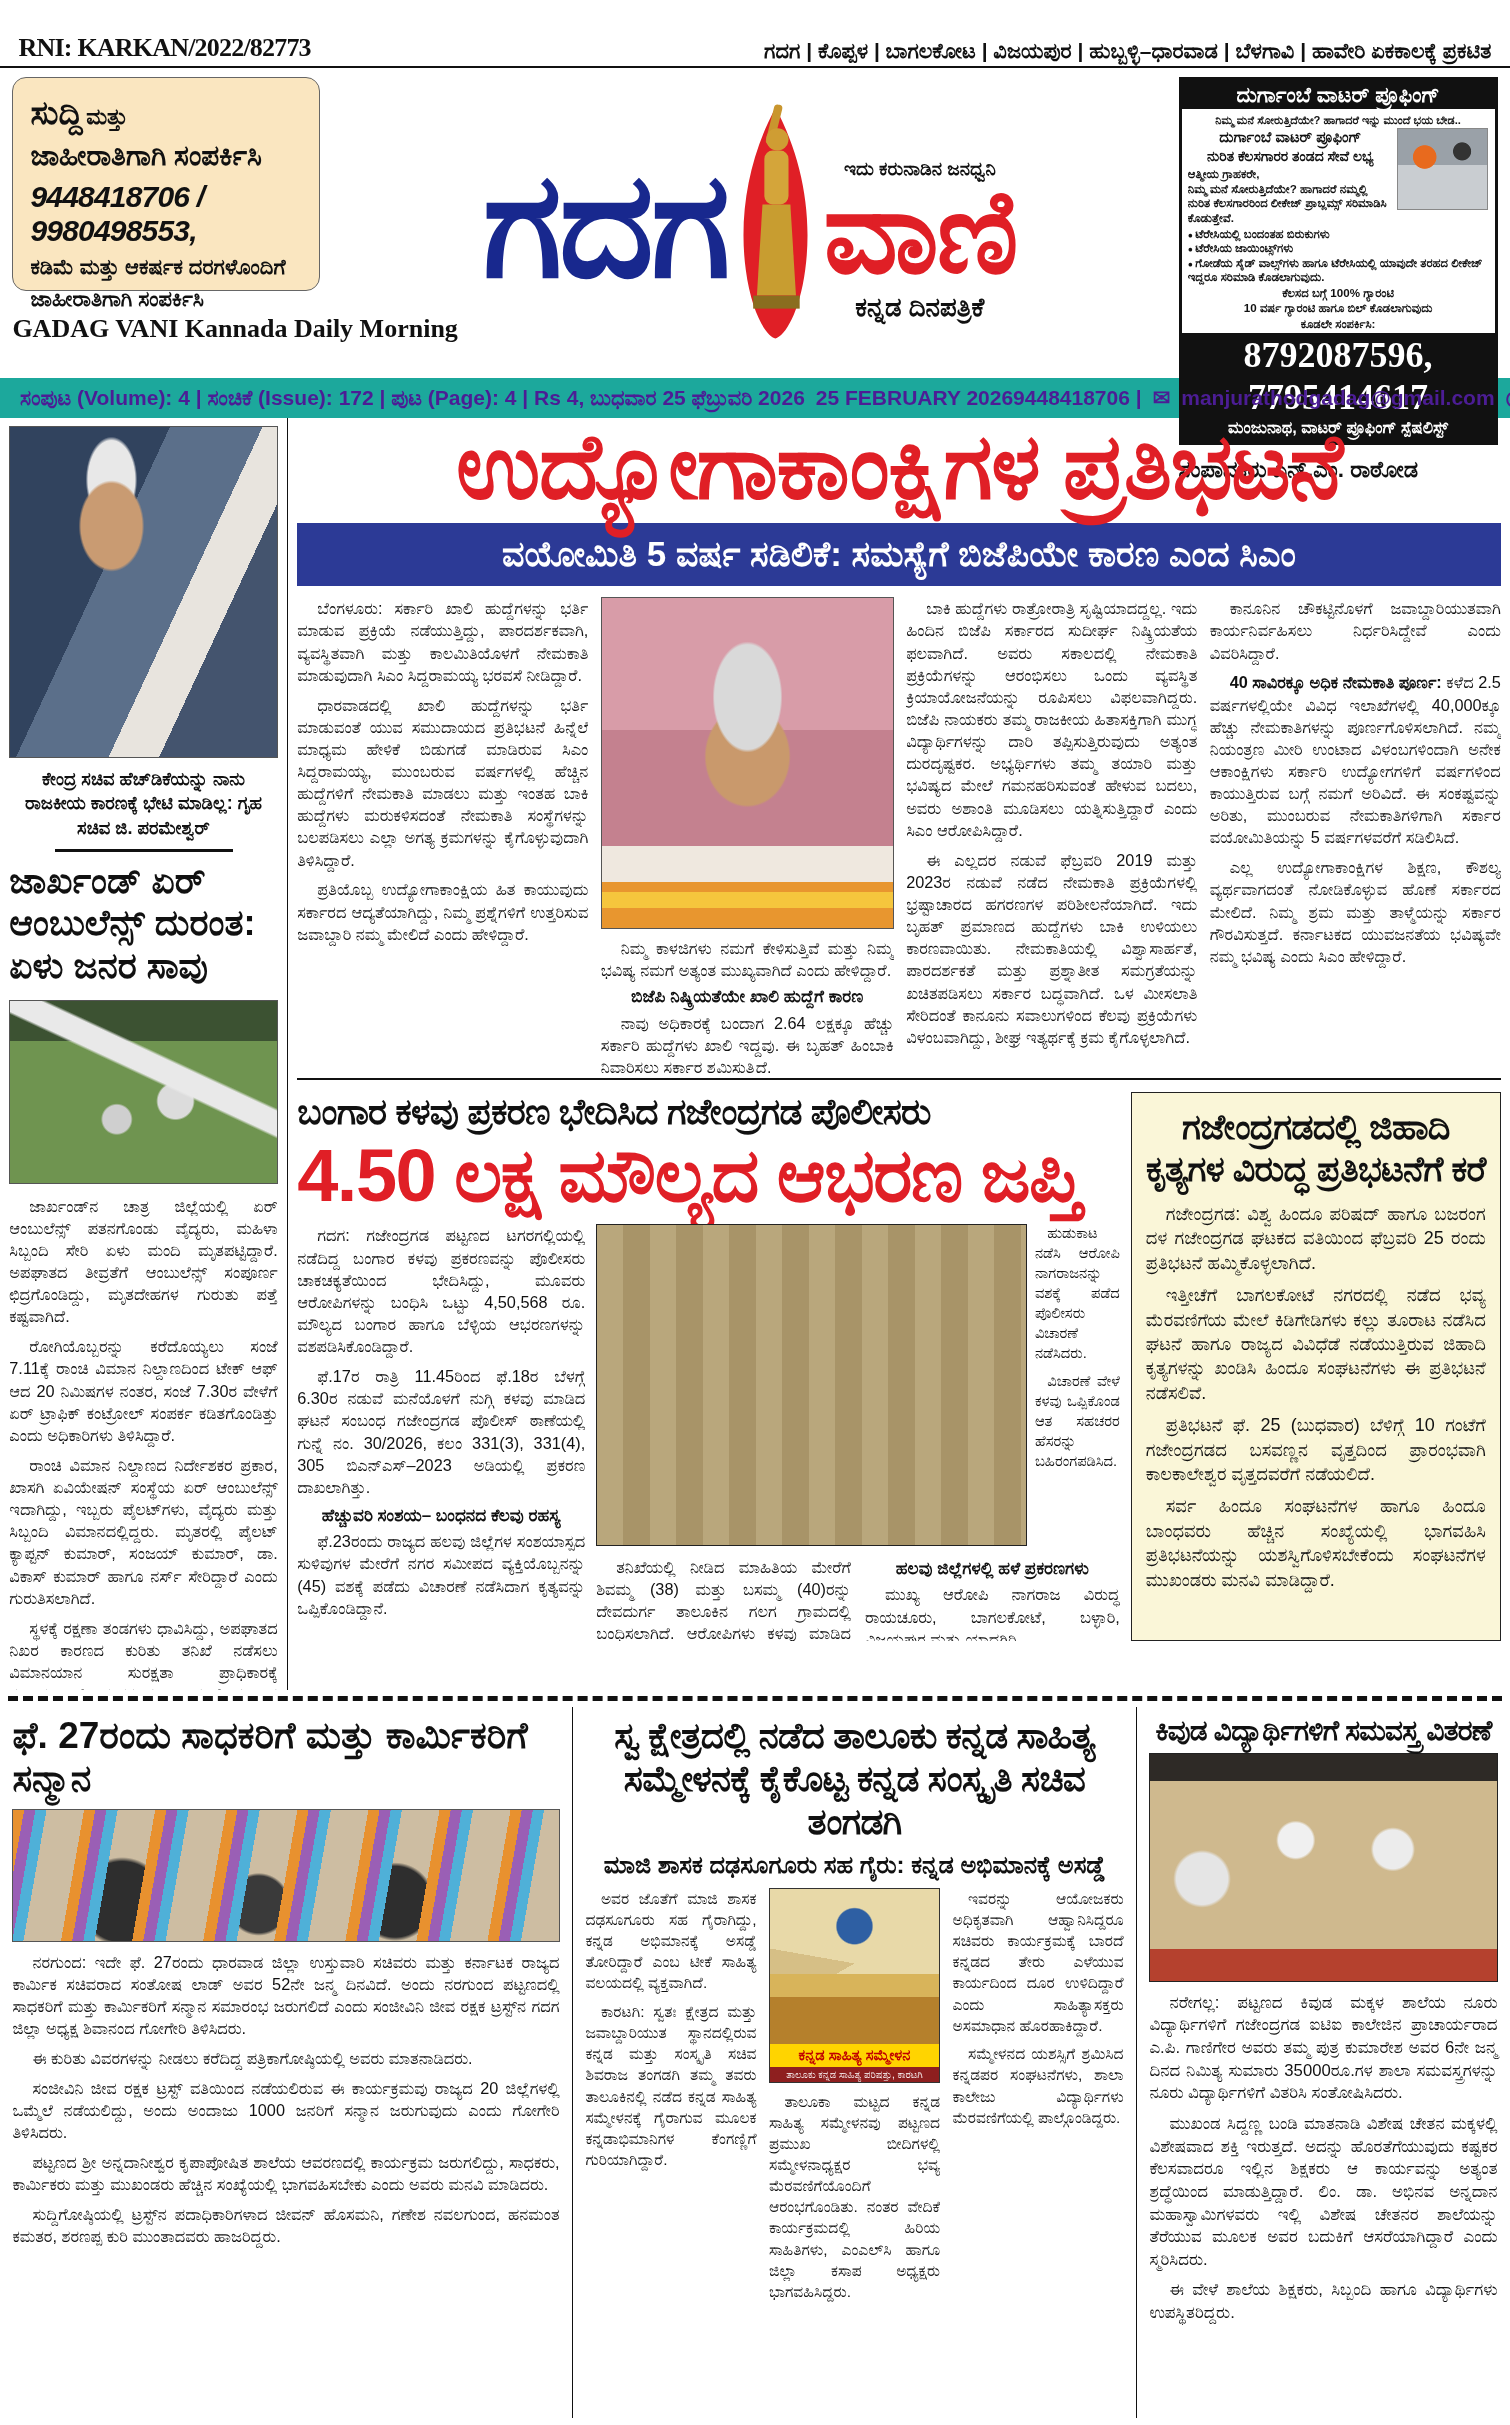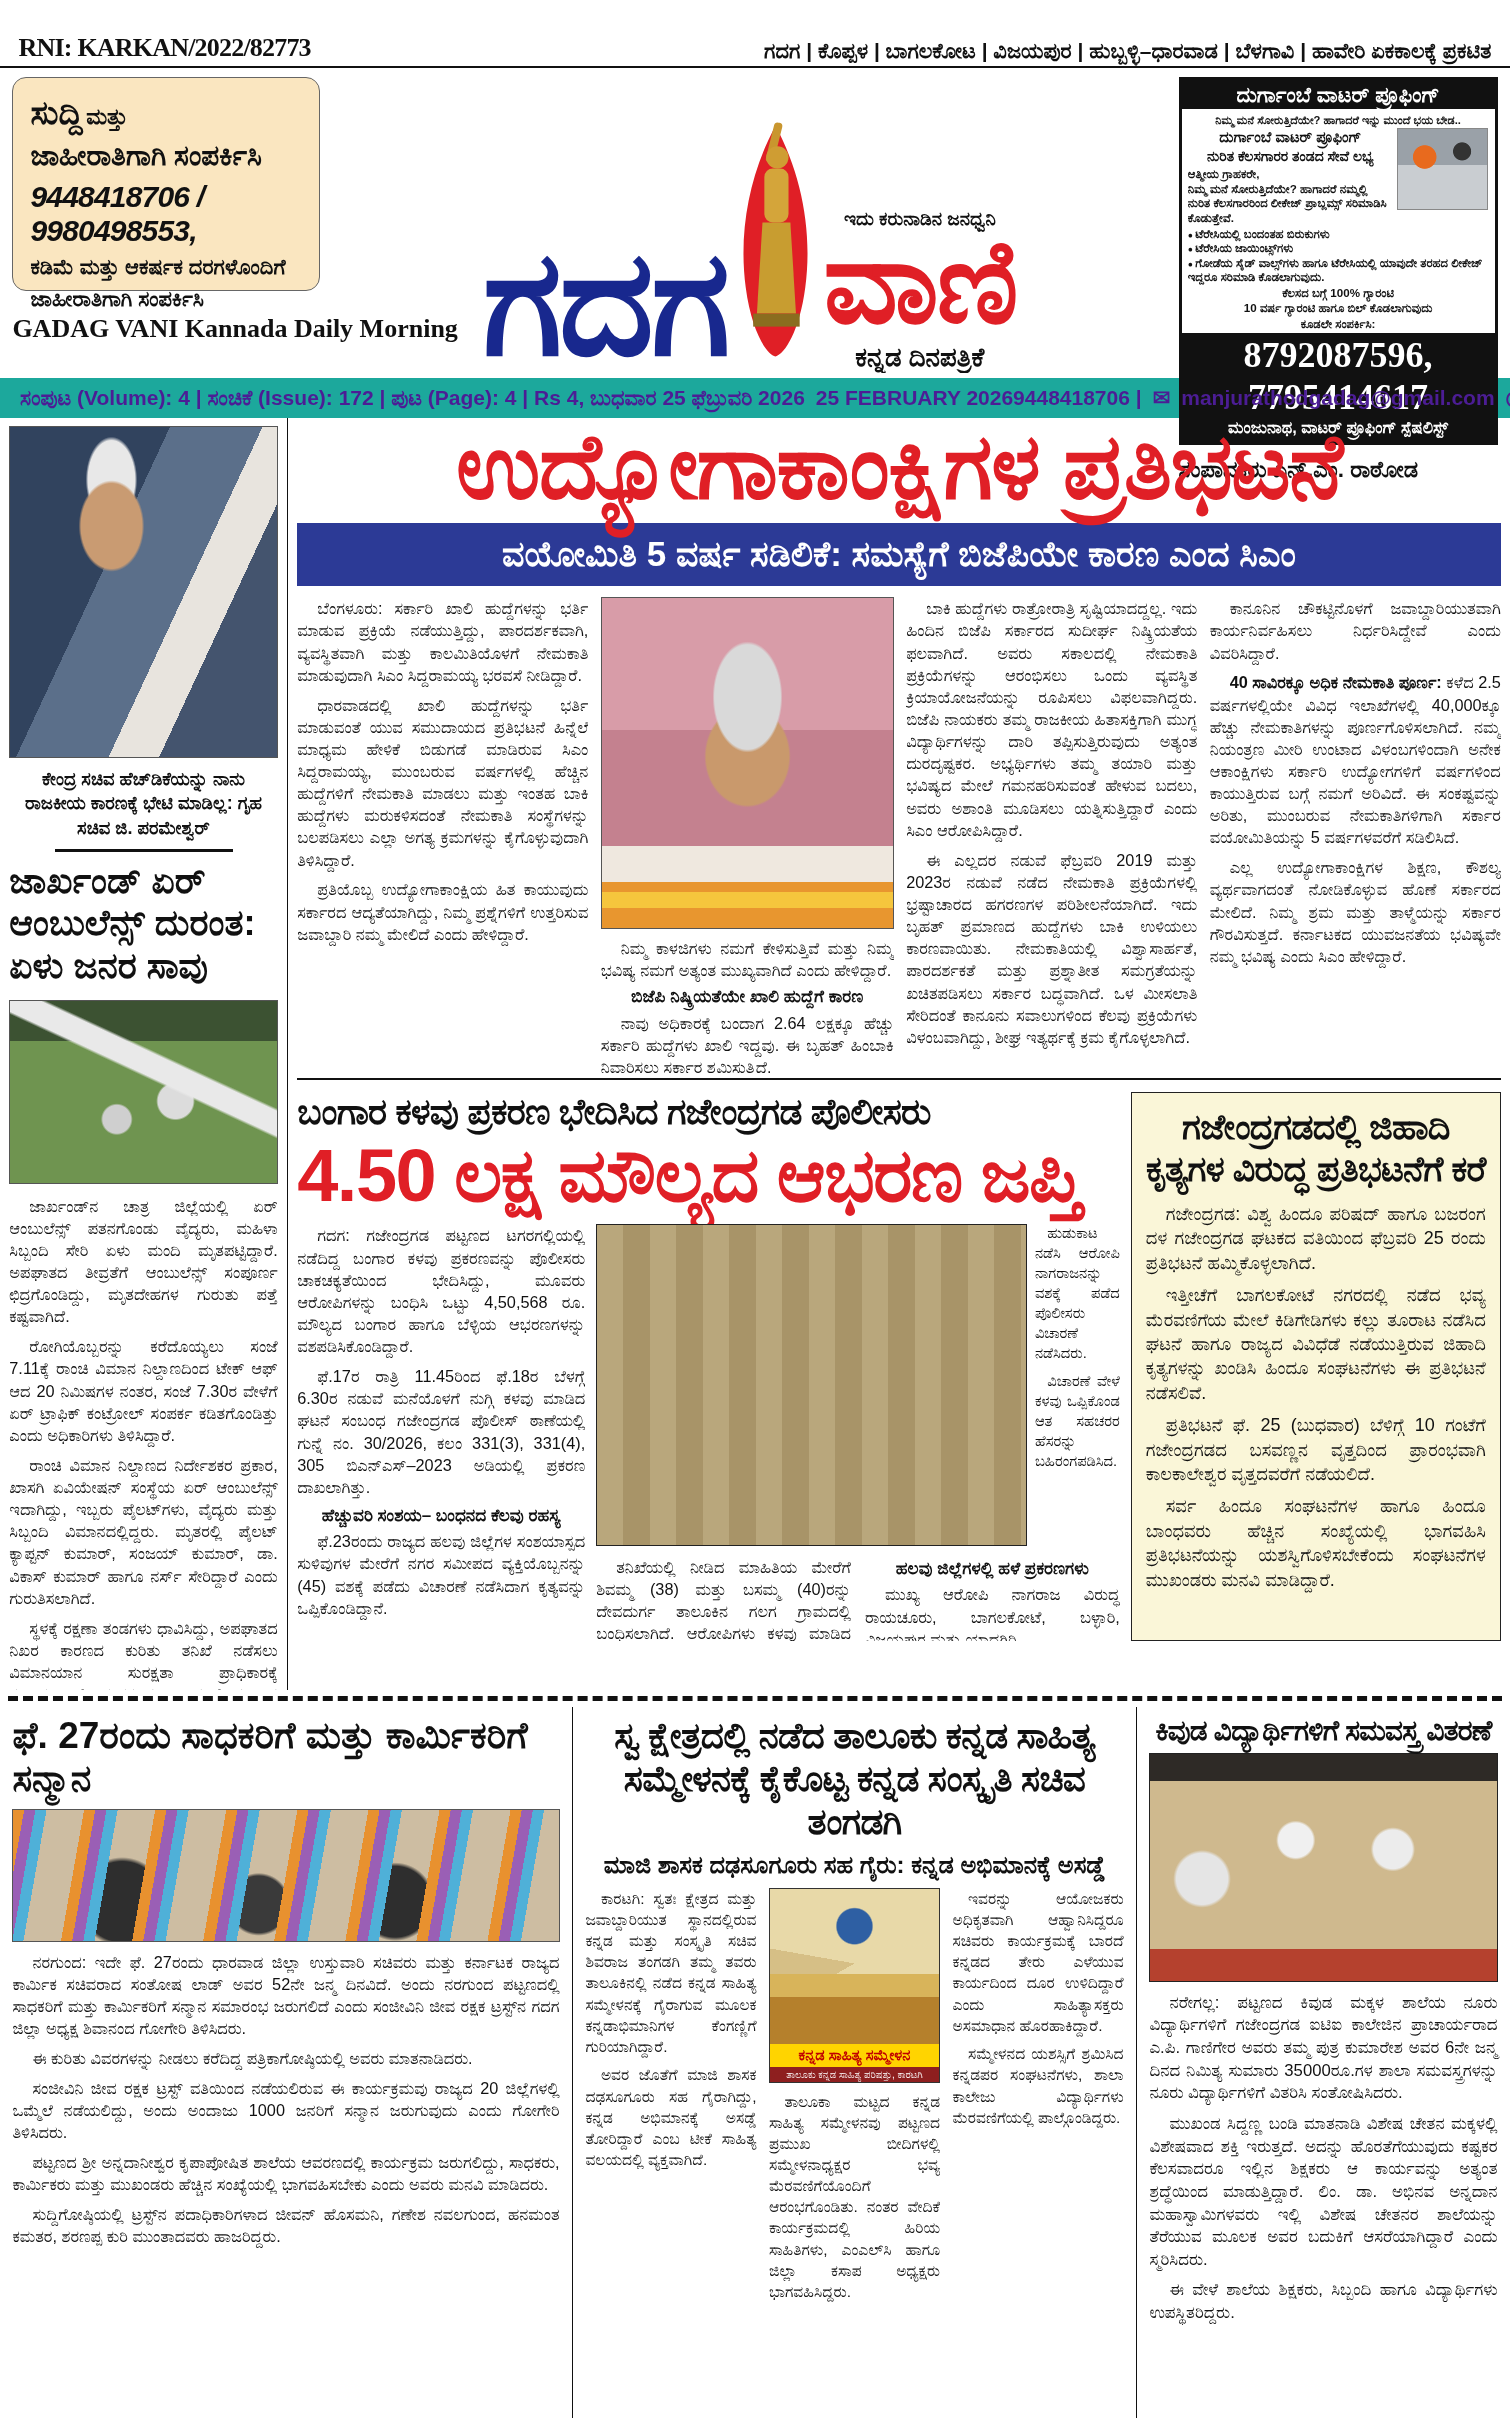--- a/index.html
+++ b/index.html
@@ -17,21 +17,21 @@
   .masthead { height:310px; display:flex; gap:6px; padding:9.3px 12.4px 4.6px; }
   .mh-left { width:308px; flex:none; }
   .contact-box { background:#fae6c0; border:1.5px solid #666; border-radius:14px; padding:15.5px 17px; height:214px; }
   .cb-l1b { font-size:33px; font-weight:800; }
   .cb-l1r { font-size:22px; font-weight:bold; }
   .cb-l2 { font-size:28px; font-weight:800; margin-top:7.7px; }
   .cb-ph { font-size:30px; font-weight:800; font-style:italic; margin-top:6.2px; letter-spacing:-0.8px; }
   .cb-l4, .cb-l5 { font-size:21px; font-weight:bold; margin-top:7.7px; }
   .english-title { font-family:"Liberation Serif", serif; font-weight:bold; font-size:26px; margin-top:23px; white-space:nowrap; }
 
-  .mh-center { flex:1; display:flex; align-items:flex-end; justify-content:center; overflow:hidden; }
+  .mh-center { flex:1; display:flex; align-items:center; justify-content:center; overflow:hidden; }
   .t-blue { font-size:147px; font-weight:800; color:#18288e; line-height:0.95; letter-spacing:-3.1px; }
   .statue { margin:0 1.5px; flex:none; }
   .t-rightstack { display:flex; flex-direction:column; align-items:center; margin-top:31px; }
   .tag-top { font-size:18.6px; font-weight:bold; color:#111; }
   .t-red { font-size:116px; font-weight:800; color:#e01f26; line-height:0.9; letter-spacing:-2.3px; }
   .tag-bottom { font-size:26px; font-weight:800; margin-top:7.7px; }
 
   .mh-right { width:319px; flex:none; display:flex; flex-direction:column; }
   .ad-box { border:3.1px solid #111; background:#fff; }
   .ad-head { background:#111; color:#fff; text-align:center; font-size:21px; font-weight:800; padding:2.3px 1.5px; }
@@ -344,22 +344,22 @@
           <p>ಪಟ್ಟಣದ ಶ್ರೀ ಅನ್ನದಾನೀಶ್ವರ ಕೃಪಾಪೋಷಿತ ಶಾಲೆಯ ಆವರಣದಲ್ಲಿ ಕಾರ್ಯಕ್ರಮ ಜರುಗಲಿದ್ದು, ಸಾಧಕರು, ಕಾರ್ಮಿಕರು ಮತ್ತು ಮುಖಂಡರು ಹೆಚ್ಚಿನ ಸಂಖ್ಯೆಯಲ್ಲಿ ಭಾಗವಹಿಸಬೇಕು ಎಂದು ಅವರು ಮನವಿ ಮಾಡಿದರು.</p>
           <p>ಸುದ್ದಿಗೋಷ್ಠಿಯಲ್ಲಿ ಟ್ರಸ್ಟ್‌ನ ಪದಾಧಿಕಾರಿಗಳಾದ ಜೀವನ್ ಹೊಸಮನಿ, ಗಣೇಶ ನವಲಗುಂದ, ಹನಮಂತ ಕಮತರ, ಶರಣಪ್ಪ ಕುರಿ ಮುಂತಾದವರು ಹಾಜರಿದ್ದರು.</p>
         </div>
     </div>
 
     <div class="bmid">
       <div class="bmid-head">ಸ್ವ ಕ್ಷೇತ್ರದಲ್ಲಿ ನಡೆದ ತಾಲೂಕು ಕನ್ನಡ ಸಾಹಿತ್ಯ ಸಮ್ಮೇಳನಕ್ಕೆ ಕೈಕೊಟ್ಟ ಕನ್ನಡ ಸಂಸ್ಕೃತಿ ಸಚಿವ ತಂಗಡಗಿ</div>
       <div class="bmid-deck">ಮಾಜಿ ಶಾಸಕ ದಢಸೂಗೂರು ಸಹ ಗೈರು: ಕನ್ನಡ ಅಭಿಮಾನಕ್ಕೆ ಅಸಡ್ಡೆ</div>
       <div class="bmid-cols">
         <div class="bmcol">
+            <p>ಅವರ ಜೊತೆಗೆ ಮಾಜಿ ಶಾಸಕ ದಢಸೂಗೂರು ಸಹ ಗೈರಾಗಿದ್ದು, ಕನ್ನಡ ಅಭಿಮಾನಕ್ಕೆ ಅಸಡ್ಡೆ ತೋರಿದ್ದಾರೆ ಎಂಬ ಟೀಕೆ ಸಾಹಿತ್ಯ ವಲಯದಲ್ಲಿ ವ್ಯಕ್ತವಾಗಿದೆ.</p>
             <p>ಕಾರಟಗಿ: ಸ್ವತಃ ಕ್ಷೇತ್ರದ ಮತ್ತು ಜವಾಬ್ದಾರಿಯುತ ಸ್ಥಾನದಲ್ಲಿರುವ ಕನ್ನಡ ಮತ್ತು ಸಂಸ್ಕೃತಿ ಸಚಿವ ಶಿವರಾಜ ತಂಗಡಗಿ ತಮ್ಮ ತವರು ತಾಲೂಕಿನಲ್ಲಿ ನಡೆದ ಕನ್ನಡ ಸಾಹಿತ್ಯ ಸಮ್ಮೇಳನಕ್ಕೆ ಗೈರಾಗುವ ಮೂಲಕ ಕನ್ನಡಾಭಿಮಾನಿಗಳ ಕೆಂಗಣ್ಣಿಗೆ ಗುರಿಯಾಗಿದ್ದಾರೆ.</p>
-            <p>ಅವರ ಜೊತೆಗೆ ಮಾಜಿ ಶಾಸಕ ದಢಸೂಗೂರು ಸಹ ಗೈರಾಗಿದ್ದು, ಕನ್ನಡ ಅಭಿಮಾನಕ್ಕೆ ಅಸಡ್ಡೆ ತೋರಿದ್ದಾರೆ ಎಂಬ ಟೀಕೆ ಸಾಹಿತ್ಯ ವಲಯದಲ್ಲಿ ವ್ಯಕ್ತವಾಗಿದೆ.</p>
           </div>
         <div class="bmcol">
           <div class="poster">
             <div class="poster-top"></div>
             <div class="poster-band">ಕನ್ನಡ ಸಾಹಿತ್ಯ ಸಮ್ಮೇಳನ</div>
             <div class="poster-sub">ತಾಲೂಕು ಕನ್ನಡ ಸಾಹಿತ್ಯ ಪರಿಷತ್ತು, ಕಾರಟಗಿ</div>
           </div>
           <div>
               <p>ತಾಲೂಕಾ ಮಟ್ಟದ ಕನ್ನಡ ಸಾಹಿತ್ಯ ಸಮ್ಮೇಳನವು ಪಟ್ಟಣದ ಪ್ರಮುಖ ಬೀದಿಗಳಲ್ಲಿ ಸಮ್ಮೇಳನಾಧ್ಯಕ್ಷರ ಭವ್ಯ ಮೆರವಣಿಗೆಯೊಂದಿಗೆ ಆರಂಭಗೊಂಡಿತು. ನಂತರ ವೇದಿಕೆ ಕಾರ್ಯಕ್ರಮದಲ್ಲಿ ಹಿರಿಯ ಸಾಹಿತಿಗಳು, ಎಂಎಲ್‌ಸಿ ಹಾಗೂ ಜಿಲ್ಲಾ ಕಸಾಪ ಅಧ್ಯಕ್ಷರು ಭಾಗವಹಿಸಿದ್ದರು.</p>
             </div>

